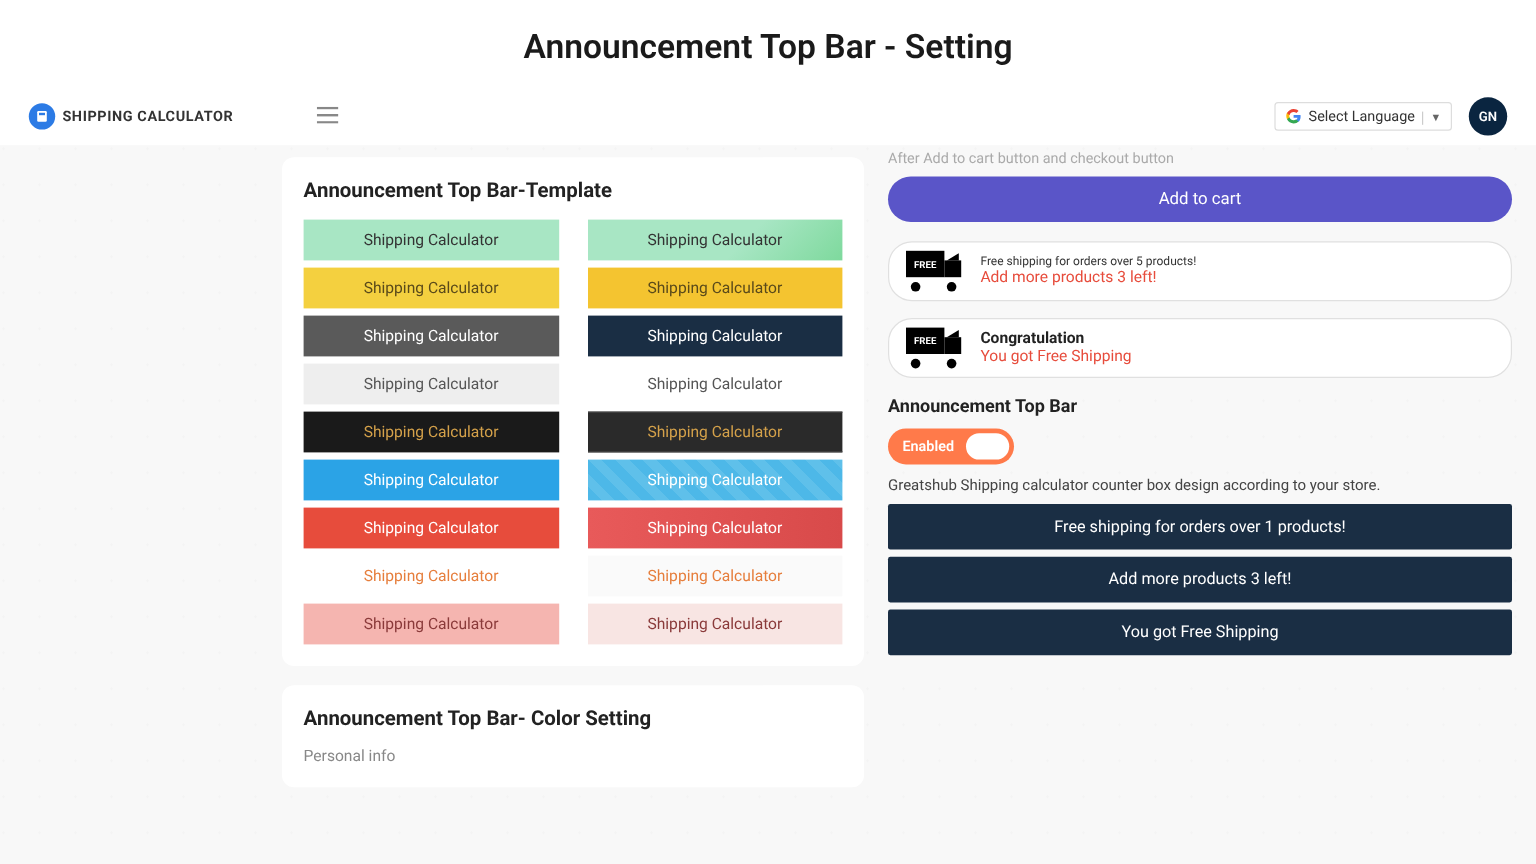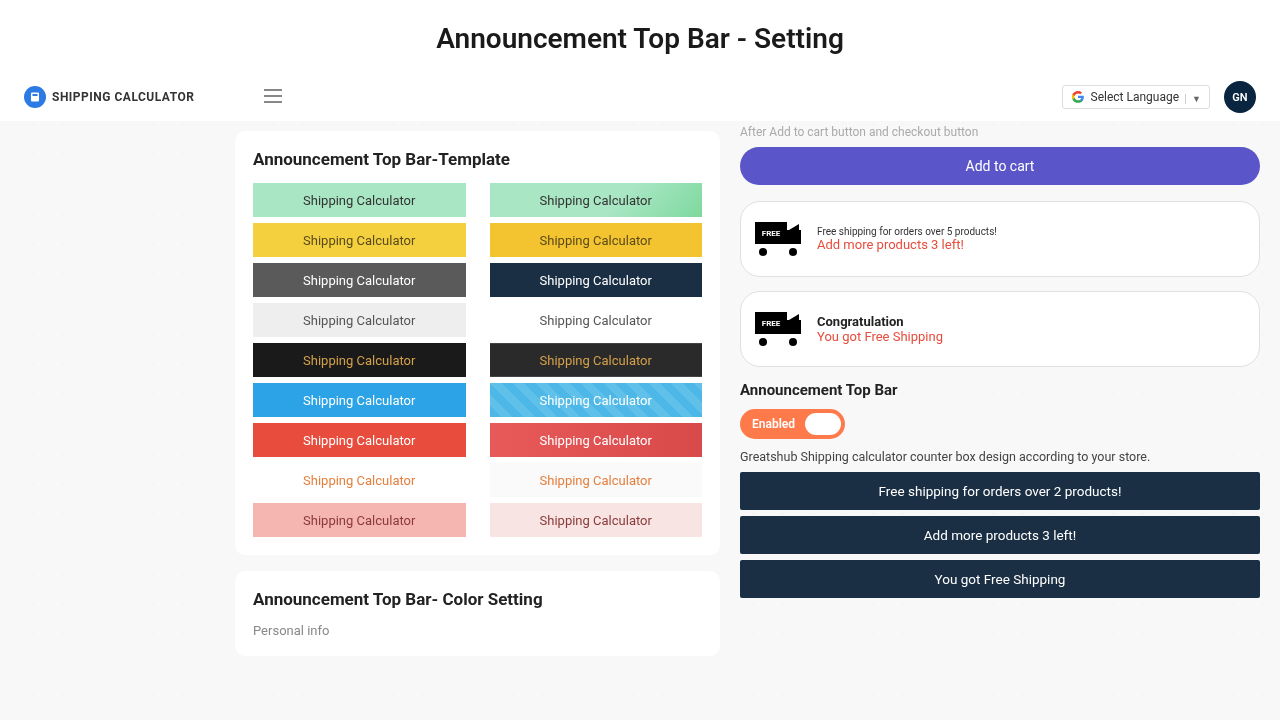--- a/index.html
+++ b/index.html
@@ -30,21 +30,21 @@
 .tpl-3a{background:#eee;color:#555;} .tpl-3b{background:#fff;color:#555;}
 .tpl-4a{background:#1a1a1a;color:#d4a14a;} .tpl-4b{background:#2a2a2a;color:#d4a14a;border-top:1px solid #444;border-bottom:1px solid #444;}
 .tpl-5a{background:#2ba3e6;color:#fff;} .tpl-5b{background:repeating-linear-gradient(45deg,#4db8e8,#4db8e8 8px,#5fc0ea 8px,#5fc0ea 16px);color:#fff;}
 .tpl-6a{background:#e74c3c;color:#fff;} .tpl-6b{background:linear-gradient(90deg,#e85a5a,#d84a4a);color:#fff;}
 .tpl-7a{background:#fff;color:#e67e3c;} .tpl-7b{background:#fafafa;color:#e67e3c;}
 .tpl-8a{background:#f5b5b0;color:#8a3a3a;} .tpl-8b{background:#f8e5e3;color:#8a3a3a;}
 .card2 { background:#fff; border-radius:10px; padding:18px; margin-top:16px; }
 .sub-text { font-size:13px; color:#888; margin-top:8px; }
 .right-truncated { font-size:12px; color:#aaa; padding:4px 0 8px; }
 .add-cart-btn { background:#5a55c8; color:#fff; text-align:center; padding:11px; border-radius:22px; font-size:14px; cursor:pointer; margin-bottom:16px; }
-.free-box { border:1px solid #e0e0e0; border-radius:20px; padding:20px 14px; display:flex; align-items:center; gap:14px; margin-bottom:14px; background:#fff; }
+.free-box { border:1px solid #e0e0e0; border-radius:20px; padding:7px 14px; display:flex; align-items:center; gap:14px; margin-bottom:14px; background:#fff; }
 .truck-icon { width:48px; height:34px; position:relative; }
 .truck-body { width:32px; height:22px; background:#000; position:absolute; top:0; left:0; display:flex; align-items:center; justify-content:center; color:#fff; font-size:8px; font-weight:700; }
 .truck-cab { width:14px; height:14px; background:#000; position:absolute; top:8px; left:32px; }
 .truck-cab::before { content:''; position:absolute; top:-6px; left:2px; width:0; height:0; border-right:10px solid #000; border-top:6px solid transparent; }
 .wheel { width:8px; height:8px; border-radius:50%; background:#000; position:absolute; bottom:0; }
 .wheel.w1{left:4px;} .wheel.w2{left:34px;}
 .free-text { flex:1; }
 .free-text .line1 { font-size:10px; color:#333; }
 .free-text .line2 { font-size:13px; color:#e74c3c; }
 .free-text .line1b { font-size:13px; font-weight:700; color:#222; }
@@ -153,17 +153,17 @@
       </div>
     </div>
 
     <div class="section-title">Announcement Top Bar</div>
     <div class="toggle">
       <span class="toggle-label">Enabled</span>
       <span class="toggle-knob"></span>
     </div>
     <div class="desc">Greatshub Shipping calculator counter box design according to your store.</div>
 
-    <div class="dark-bar">Free shipping for orders over 2 products!</div>
+    <div class="dark-bar">Free shipping for orders over 1 products!</div>
     <div class="dark-bar">Add more products 3 left!</div>
     <div class="dark-bar">You got Free Shipping</div>
   </div>
 </div>
 
 </body></html>

